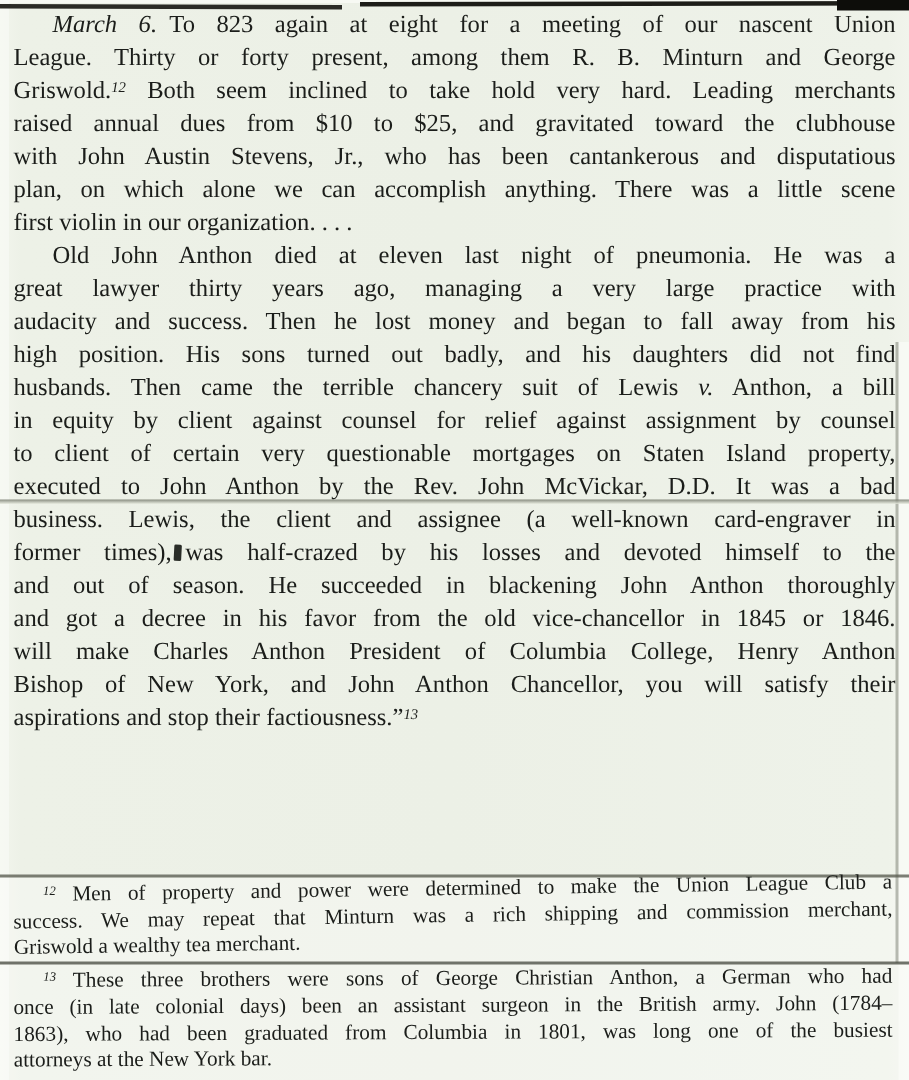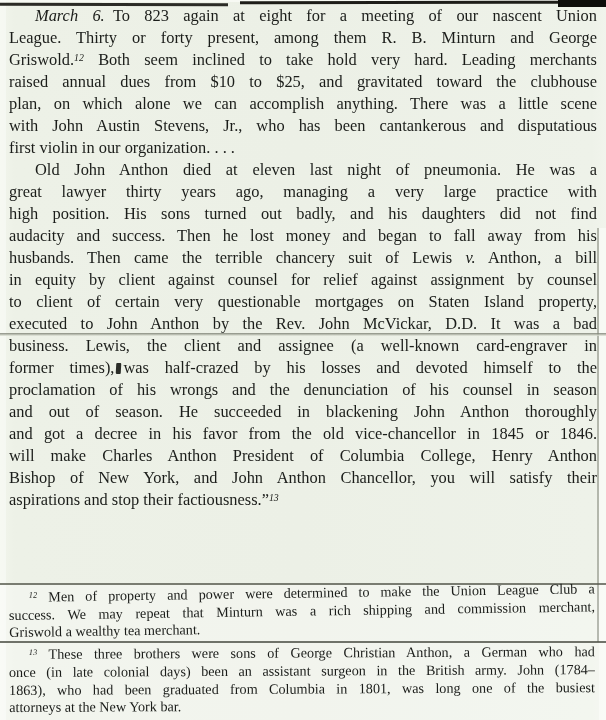--- a/index.html
+++ b/index.html
@@ -51,36 +51,35 @@
   <div class="rule-mid"></div>
   <div class="rule-footnote"></div>
   <div class="rule-fn2"></div>
 
   <div class="main-text">
     <div class="para">
         <div class="line"><em>March 6.</em> To 823 again at eight for a meeting of our nascent Union</div>
         <div class="line">League. Thirty or forty present, among them R. B. Minturn and George</div>
         <div class="line">Griswold.<sup>12</sup> Both seem inclined to take hold very hard. Leading merchants</div>
         <div class="line">raised annual dues from $10 to $25, and gravitated toward the clubhouse</div>
+        <div class="line">with John Austin Stevens, Jr., who has been cantankerous and disputatious</div>
         <div class="line">plan, on which alone we can accomplish anything. There was a little scene</div>
-        <div class="line">with John Austin Stevens, Jr., who has been cantankerous and disputatious</div>
         <div class="line last">first violin in our organization. . . .</div>
       </div>
     <div class="para">
         <div class="line">Old John Anthon died at eleven last night of pneumonia. He was a</div>
         <div class="line">great lawyer thirty years ago, managing a very large practice with</div>
+        <div class="line">audacity and success. Then he lost money and began to fall away from his</div>
         <div class="line">high position. His sons turned out badly, and his daughters did not find</div>
-        <div class="line">audacity and success. Then he lost money and began to fall away from his</div>
         <div class="line">husbands. Then came the terrible chancery suit of Lewis <em>v.</em> Anthon, a bill</div>
         <div class="line">in equity by client against counsel for relief against assignment by counsel</div>
         <div class="line">to client of certain very questionable mortgages on Staten Island property,</div>
         <div class="line">executed to John Anthon by the Rev. John McVickar, D.D. It was a bad</div>
         <div class="line">business. Lewis, the client and assignee (a well-known card-engraver in</div>
         <div class="line">former times),<span class="blot"></span>was half-crazed by his losses and devoted himself to the</div>
-        <div class="line">proclamation of his wrongs and the denunciation of his counsel in season</div>
         <div class="line">and out of season. He succeeded in blackening John Anthon thoroughly</div>
         <div class="line">and got a decree in his favor from the old vice-chancellor in 1845 or 1846.</div>
         <div class="line">will make Charles Anthon President of Columbia College, Henry Anthon</div>
         <div class="line">Bishop of New York, and John Anthon Chancellor, you will satisfy their</div>
         <div class="line last">aspirations and stop their factiousness.”<sup>13</sup></div>
       </div>
   </div>
 
   <div class="footnote fn12">
       <div class="line"><sup>12</sup> Men of property and power were determined to make the Union League Club a</div>

